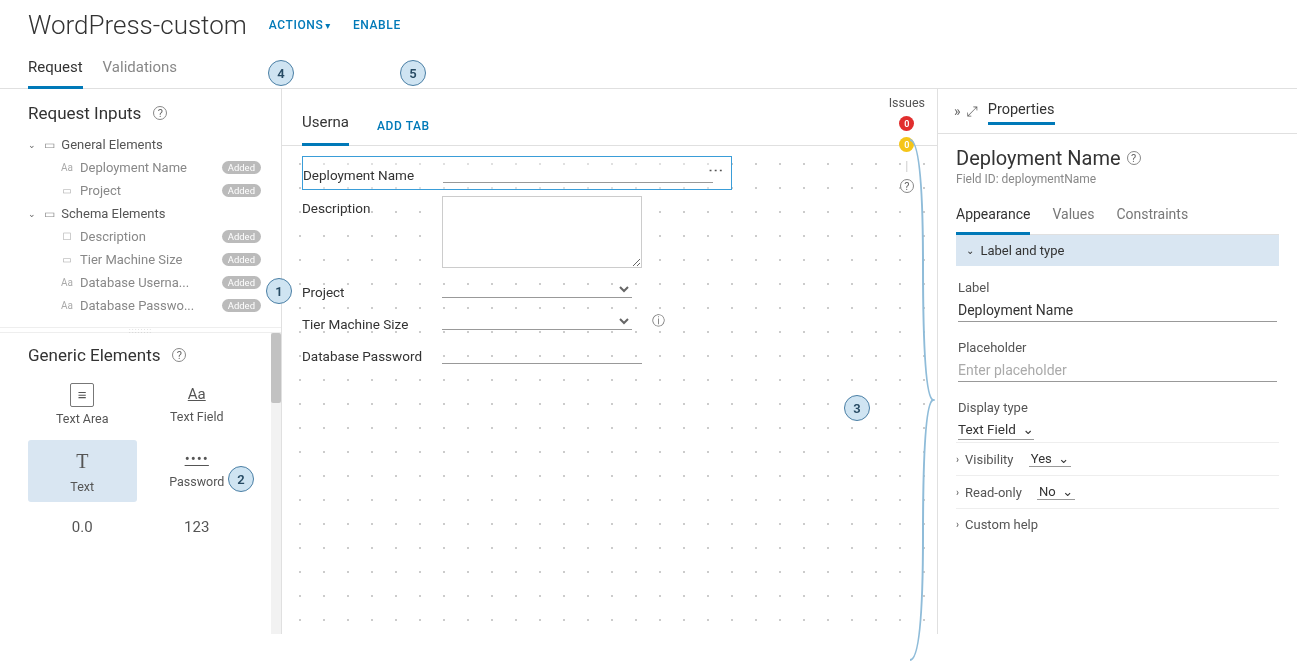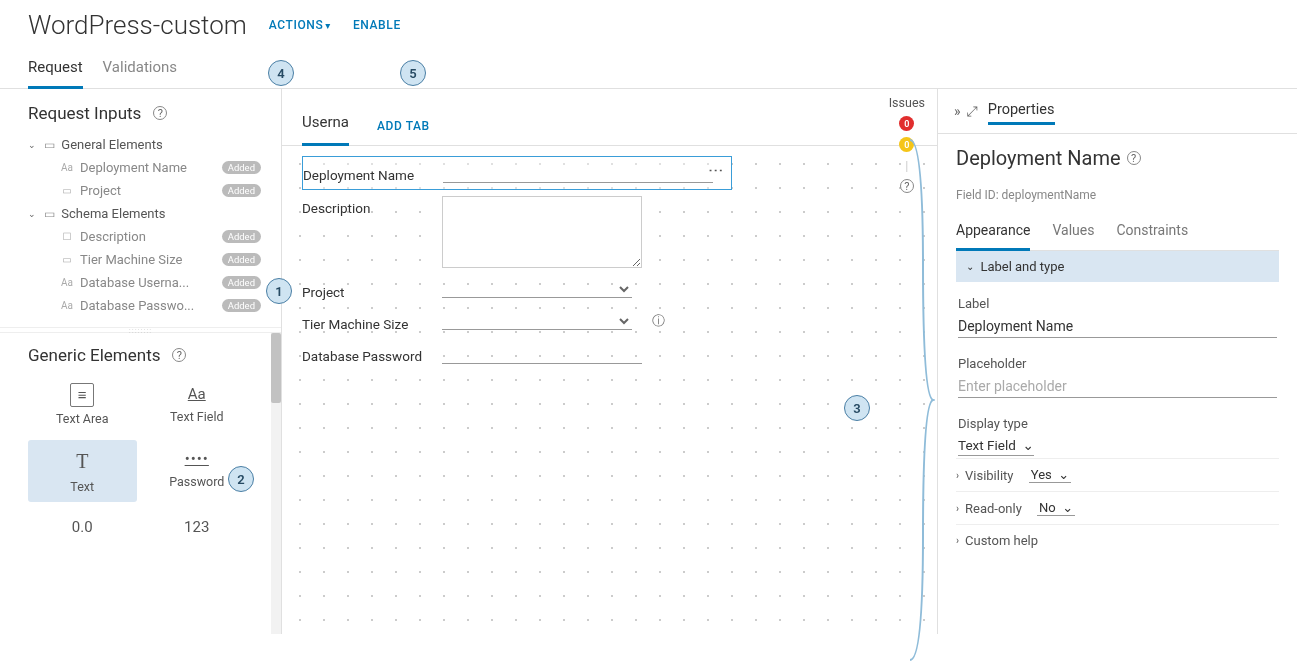--- a/index.html
+++ b/index.html
@@ -52,21 +52,21 @@
   .field-sel { border: none; border-bottom: 1px solid #999; background: transparent; width: 190px; font-size: 13px; color:#666;}
   .info-icon { color:#777; font-size:13px; margin-left:8px;}
   .more-dots { position:absolute; right:6px; top:6px; font-size:15px; color:#555; cursor:pointer; writing-mode: vertical-lr;}
 
   .props { width: 360px; border-left: 1px solid #e0e0e0; display:flex; flex-direction:column;}
   .props-head { display:flex; align-items:center; gap:10px; padding:8px 16px; border-bottom:1px solid #e0e0e0;}
   .props-h-icons { display:flex; gap:6px; color:#666; font-size:14px; cursor:pointer;}
   .props-title { font-size:14.5px; color:#333; padding:4px 0; border-bottom:3px solid #0079b8;}
   .props-body { padding: 12px 18px; overflow:auto; flex:1;}
   .prop-h2 { font-size:20px; font-weight:400; color:#333; display:flex; align-items:center; gap:6px;}
-  .prop-sub { font-size:12px; color:#888; margin-top:18px; margin-bottom:14px;}
+  .prop-sub { font-size:12px; color:#888; margin-top:2px; margin-bottom:14px;}
   .mini-tabs { display:flex; gap:22px; border-bottom:1px solid #e0e0e0; margin-bottom:0;}
   .mtab { font-size:14px; color:#777; padding:6px 0 10px; cursor:pointer;}
   .mtab.active { color:#333; border-bottom:3px solid #0079b8; margin-bottom:-1px;}
   .accordion { background:#d9e6f2; padding:8px 10px; font-size:13px; color:#333; display:flex; align-items:center; gap:6px; cursor:pointer;}
   .acc2 { padding:8px 0; font-size:13px; color:#555; display:flex; align-items:center; gap:6px; cursor:pointer; border-top:1px solid #eee;}
   .prop-section { padding: 14px 2px 4px;}
   .prop-lbl { font-size:13px; color:#555; margin-bottom:4px;}
   .prop-inp { border:none; border-bottom:1px solid #999; width:100%; font-size:14px; padding:3px 0; color:#333;}
   .prop-inp::placeholder { color:#aaa;}
   .prop-sel { border:none; border-bottom:1px solid #999; font-size:13.5px; padding:2px 0; color:#333; background:transparent;}

